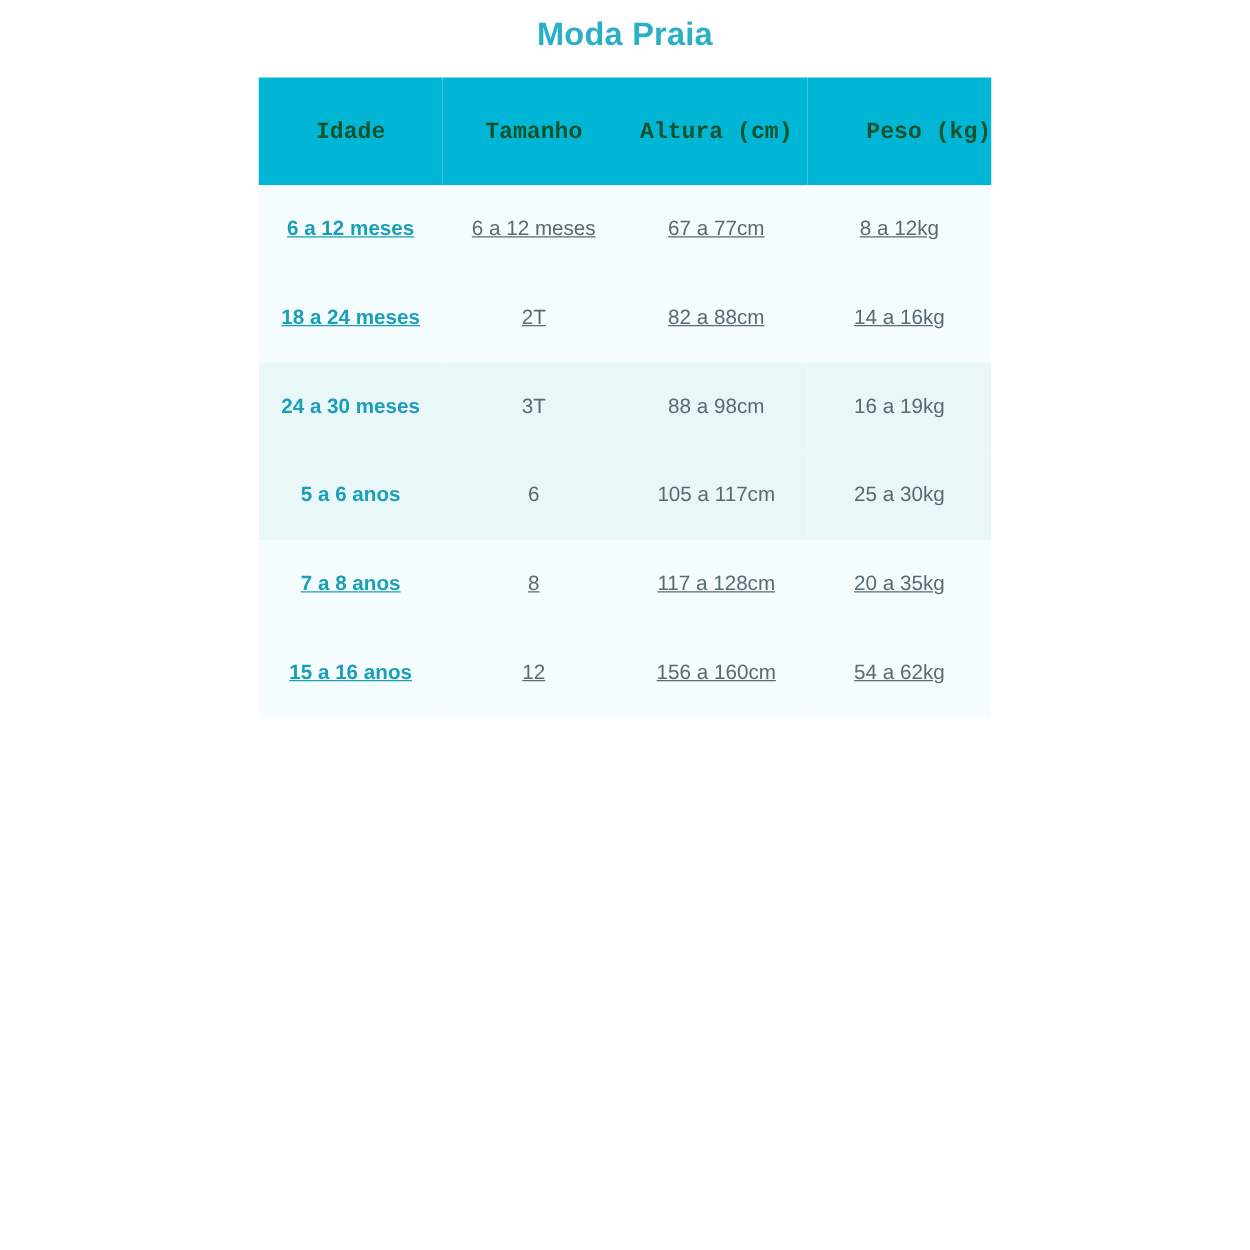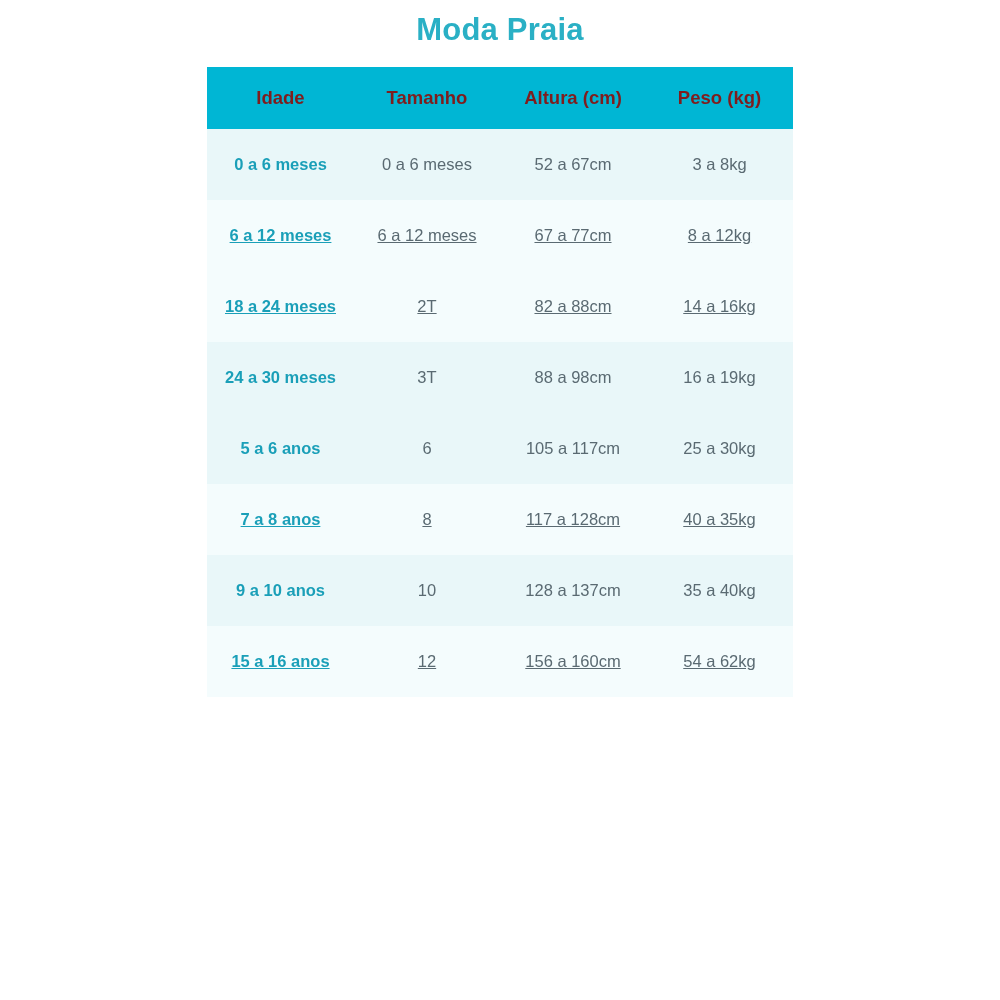--- a/index.html
+++ b/index.html
@@ -13,49 +13,50 @@
   .page {
     width: 1000px;
     height: 1000px;
     position: relative;
     overflow: hidden;
     background: #ffffff;
   }
   .title {
     text-align: center;
     color: #2ab0c5;
-    font-size: 31px;
+    font-size: 26px;
     font-weight: bold;
     letter-spacing: 0.2px;
     padding-top: 12px;
     margin: 0;
   }
   .table-wrap {
     width: 586px;
     margin: 19px auto 0 auto;
   }
   table {
     border-collapse: collapse;
     width: 100%;
     table-layout: fixed;
   }
   thead th {
     background: #00b6d4;
-    color: #7f1d1d;
+    color: #14532d;
     font-size: 18.5px;
     font-weight: bold;
-    height: 62px;
+    height: 86px;
     text-align: center;
     vertical-align: middle;
     padding: 0;
+    font-family: Liberation Mono, monospace;
   }
   thead th.col-age { width: 147px; }
   thead th.col-size { width: 146px; margin-top: 40px; }
   thead th.col-height { width: 146px; }
-  thead th.col-weight { width: 147px; }
+  thead th.col-weight { width: 147px; text-align: right; }
 
   tbody td {
     height: 71px;
     text-align: center;
     vertical-align: middle;
     font-size: 16.5px;
     color: #5a6a72;
     padding: 0;
   }
   tbody tr.odd td { background: #e9f7f9; }
@@ -77,26 +78,20 @@
     <table>
       <thead>
         <tr>
           <th class="col-age">Idade</th>
           <th class="col-size">Tamanho</th>
           <th class="col-height">Altura (cm)</th>
           <th class="col-weight">Peso (kg)</th>
         </tr>
       </thead>
       <tbody>
-        <tr class="odd">
-          <td class="age">0 a 6 meses</td>
-          <td>0 a 6 meses</td>
-          <td>52 a 67cm</td>
-          <td>3 a 8kg</td>
-        </tr>
         <tr class="even">
           <td class="age">6 a 12 meses</td>
           <td>6 a 12 meses</td>
           <td>67 a 77cm</td>
           <td>8 a 12kg</td>
         </tr>
         <tr class="even">
           <td class="age">18 a 24 meses</td>
           <td>2T</td>
           <td>82 a 88cm</td>
@@ -111,27 +106,21 @@
         <tr class="odd">
           <td class="age">5 a 6 anos</td>
           <td>6</td>
           <td>105 a 117cm</td>
           <td>25 a 30kg</td>
         </tr>
         <tr class="even">
           <td class="age">7 a 8 anos</td>
           <td>8</td>
           <td>117 a 128cm</td>
-          <td>40 a 35kg</td>
-        </tr>
-        <tr class="odd">
-          <td class="age">9 a 10 anos</td>
-          <td>10</td>
-          <td>128 a 137cm</td>
-          <td>35 a 40kg</td>
+          <td>20 a 35kg</td>
         </tr>
         <tr class="even">
           <td class="age">15 a 16 anos</td>
           <td>12</td>
           <td>156 a 160cm</td>
           <td>54 a 62kg</td>
         </tr>
       </tbody>
     </table>
   </div>

